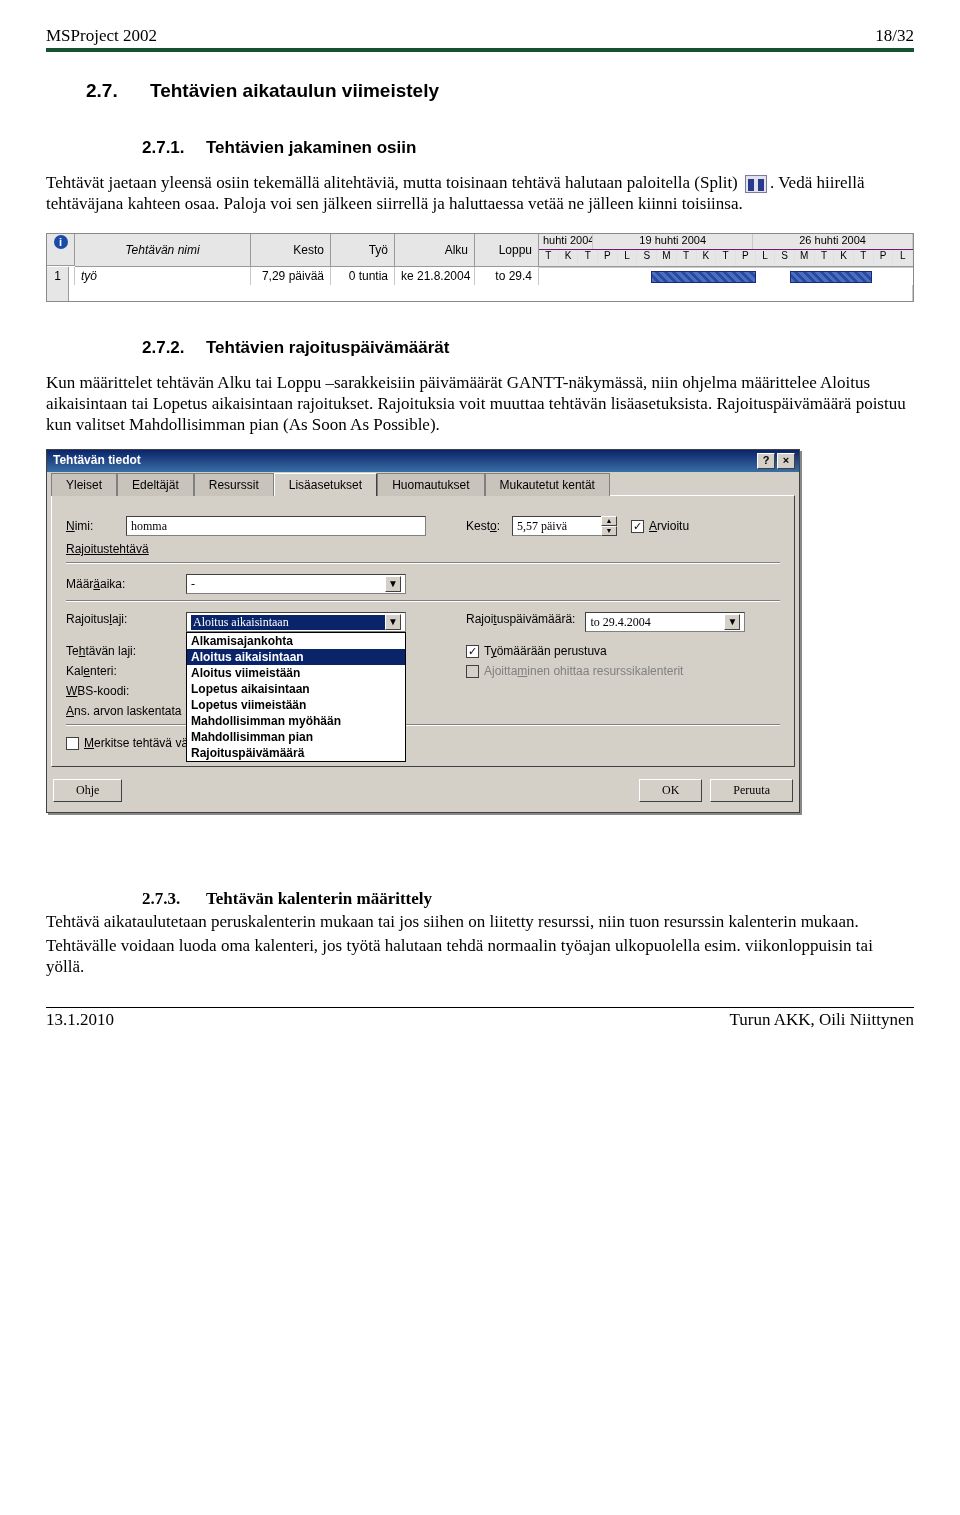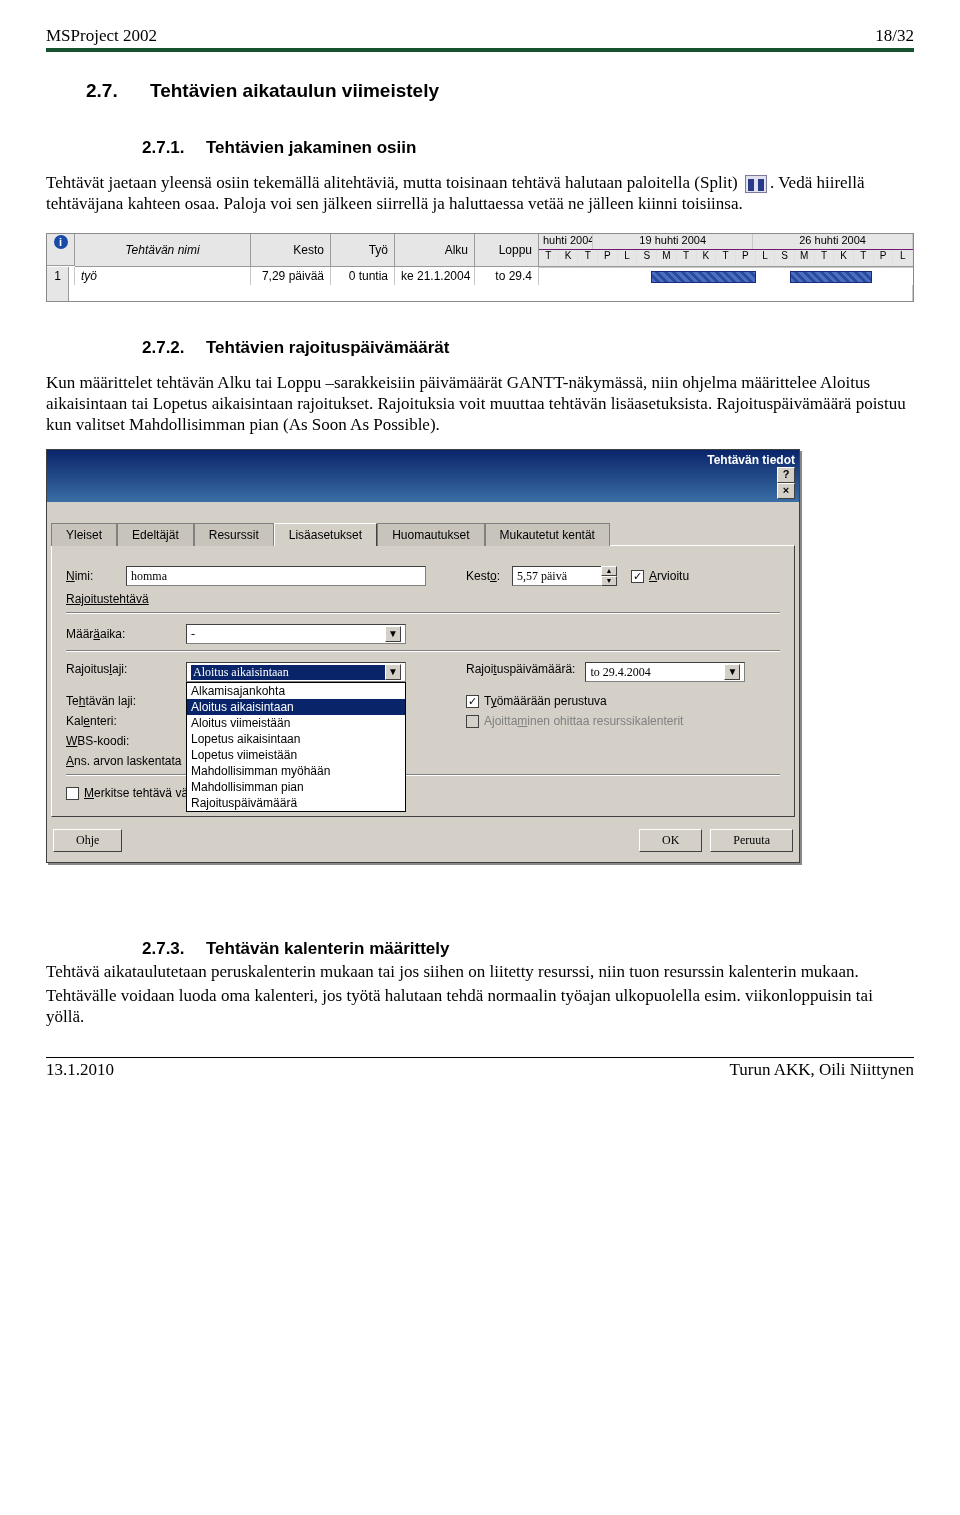--- a/index.html
+++ b/index.html
@@ -75,29 +75,29 @@
   .gantt .chart-body { height:18px; position:relative; border-top:1px solid #c8c8c8; }
 
   
   .dialog {
     width: 754px; margin: 14px 0;
     font-family: Tahoma, Arial, sans-serif; font-size: 12px;
     background:#d4d0c8; border:1px solid #404040; box-shadow: 2px 2px 0 #888;
   }
   .titlebar {
     background: linear-gradient(#0a246a,#3a6ea5); color:#fff;
-    display:flex; align-items:flex-end; padding:3px 4px; font-weight:bold;flex-direction:column;
+    display:flex; align-items:flex-start; padding:3px 4px; font-weight:bold;
   }
   .titlebar .title-text { flex:1; padding-left:2px; }
   .titlebar .winbtn {
     width:18px; height:16px; margin-left:2px;
     background:#d4d0c8; border:1px solid #fff; border-right-color:#404040; border-bottom-color:#404040;
     color:#000; font-family: Arial; font-size:11px; line-height:13px; text-align:center; font-weight:bold;
   }
-  .tabs { display:flex; background:#d4d0c8; padding: 20px 4px 0 4px; }
+  .tabs { display:flex; background:#d4d0c8; padding: 0 4px 0 4px; }
   .tab {
     padding:4px 14px 4px 14px; background:#d4d0c8; border:1px solid #808080;
     border-bottom:none; margin-right:0px; position:relative; top:1px;
     font-size:12px; color:#000;
   }
   .tab.active { background:#d4d0c8; border-color:#fff #404040 #d4d0c8 #fff; z-index:2; }
   .tab:not(.active) { background:#c8c4bc; }
   .panel {
     margin:0 4px 4px 4px; padding:14px 14px 10px 14px;
     background:#d4d0c8; border:1px solid #fff; border-right-color:#404040; border-bottom-color:#404040;
@@ -133,32 +133,32 @@
   .checkbox.disabled { background:#d4d0c8; }
   .chk-label.disabled { color:#808080; }
   .groove { height:2px; background:#808080; border-bottom:1px solid #fff; margin:6px 0 10px 0; }
   .group-title { font-size:12px; margin:4px 0 2px 0;text-decoration:underline; }
   .dropdown-open {
     position:relative; width:220px;
   }
   .dropdown-list {
     position:absolute; left:0; top:20px; width:220px; background:#fff; border:1px solid #000; z-index:5;
   }
-  .dropdown-list .opt { padding:1px 4px; }
+  .dropdown-list .opt { padding:1px 4px;font-weight:bold; }
   .dropdown-list .opt.sel { background:#0a246a; color:#fff; }
   .button {
     padding:3px 22px; background:#d4d0c8;
     border:1px solid #fff; border-right-color:#404040; border-bottom-color:#404040;
     font-family:Tahoma; font-size:12px;
   }
   .btnrow { display:flex; justify-content:space-between; padding:8px 6px 10px 6px; }
   .btnrow .right { display:flex; gap:8px; } 
 
   .sec273-block p.body { margin: 2px 0; }
-  .sec273-heading { display:flex;  margin: 76px 0 0 96px; font-family: Liberation Sans, sans-serif; font-size:17px; font-weight:bold; }
+  .sec273-heading { display:flex;  margin: 76px 0 0 96px; font-family: Liberation Serif, serif; font-size:17px; font-weight:bold; }
   .sec273-heading .num { min-width:64px; }
 </style>
 </head>
 <body>
 
 <div class="page">
 
   <div class="header-line">
     <span>MSProject 2002</span>
     <span>18/32</span>
@@ -215,21 +215,21 @@
           </div>
         </div>
       </div>
     </div>
     <div class="gantt-row">
       <div class="gantt-cell idx">1</div>
       <div class="gantt-cell c-info" style="width:6px;padding:0"></div>
       <div class="gantt-cell c-name">työ</div>
       <div class="gantt-cell c-kesto">7,29 päivää</div>
       <div class="gantt-cell c-tyo">0 tuntia</div>
-      <div class="gantt-cell c-alku">ke 21.1.2004</div>
+      <div class="gantt-cell c-alku">ke 21.8.2004</div>
       <div class="gantt-cell c-loppu">to 29.4</div>
       <div class="gantt-cell c-chart chart-body">
         <div class="bar" style="left:30%; width:28%"></div>
         <div class="bar" style="left:67%; width:22%"></div>
       </div>
     </div>
     <div class="gantt-row">
       <div class="gantt-cell idx" style="height:16px"></div>
       <div class="gantt-cell" style="flex:1;height:16px"></div>
     </div>

